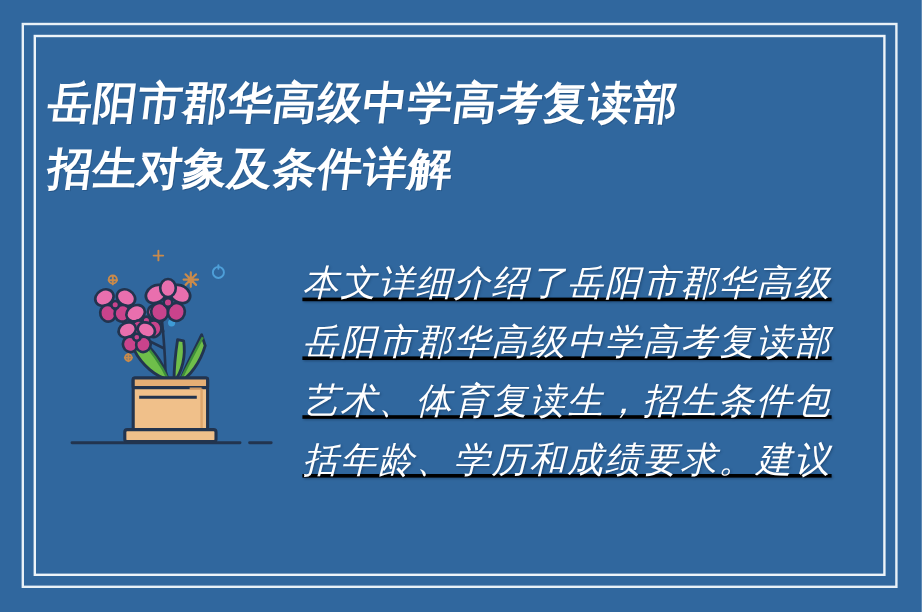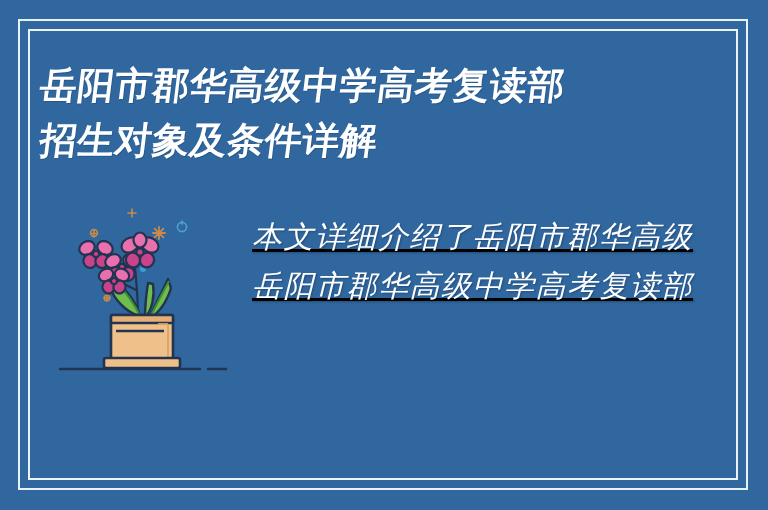--- a/index.html
+++ b/index.html
@@ -185,15 +185,17 @@
       </g>
 
       <path d="M8 169 h140" stroke="#22344F" stroke-width="2.4" fill="none" stroke-linecap="round"></path>
       <path d="M156 169 h18" stroke="#22344F" stroke-width="2.4" fill="none" stroke-linecap="round"></path>
     </svg>
   </div>
 
   <div class="body-block">
     <div class="body-line">本文详细介绍了岳阳市郡华高级</div>
     <div class="body-line">岳阳市郡华高级中学高考复读部</div>
+    <div class="body-line">艺术、体育复读生，招生条件包</div>
+    <div class="body-line">括年龄、学历和成绩要求。建议</div>
   </div>
 
 </div>
 
 </body></html>

